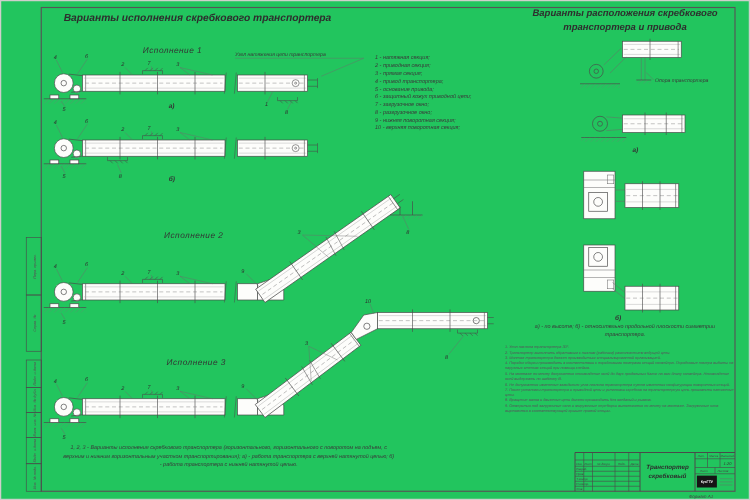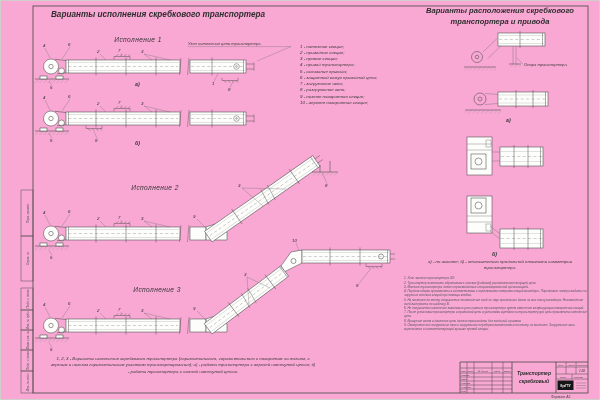--- a/index.html
+++ b/index.html
@@ -1,16 +1,16 @@
 <!DOCTYPE html>
 <html><head>
 <meta charset="utf-8">
 <style>
   html,body{margin:0;padding:0;background:#e8e8e5;font-family:"Liberation Sans",sans-serif;}
-  .sheet{position:relative;width:600px;height:400px;background:#f9a8d4;overflow:hidden;}
+  .sheet{position:relative;width:600px;height:400px;background:#22c55e;overflow:hidden;}
   .sheet svg{position:absolute;left:0;top:0;}
   
   .sc-block{position:absolute;transform:scale(.5);transform-origin:0 0;color:#3a3a3a;font-style:italic;}
   .legend{left:300px;top:43px;width:270px;font-size:8.8px;line-height:1.42;}
   .legend div{white-space:nowrap;}
   .notes{left:404px;top:276px;width:372px;font-size:6.1px;line-height:1.28;color:#55555a;font-style:italic;}
   .notes div{margin-bottom:1px;}
   .cap-bl{left:50px;top:355px;width:532px;font-size:8.7px;line-height:1.5;text-align:center;}
   .cap-r{left:412px;top:258px;width:352px;font-size:8.7px;line-height:1.45;text-align:center;}
   

